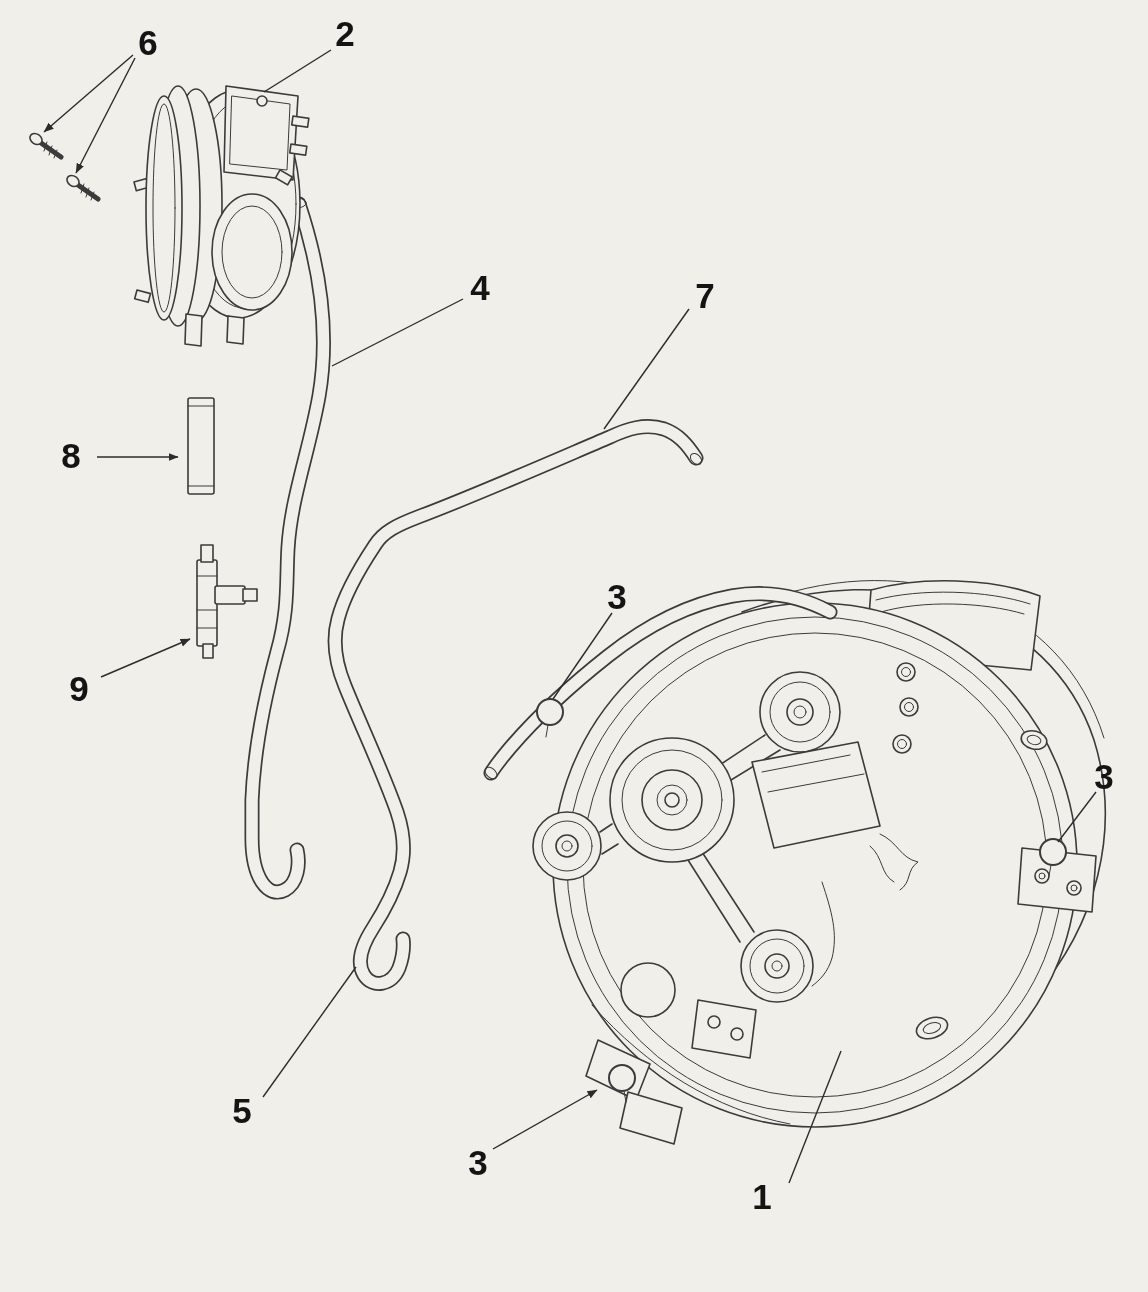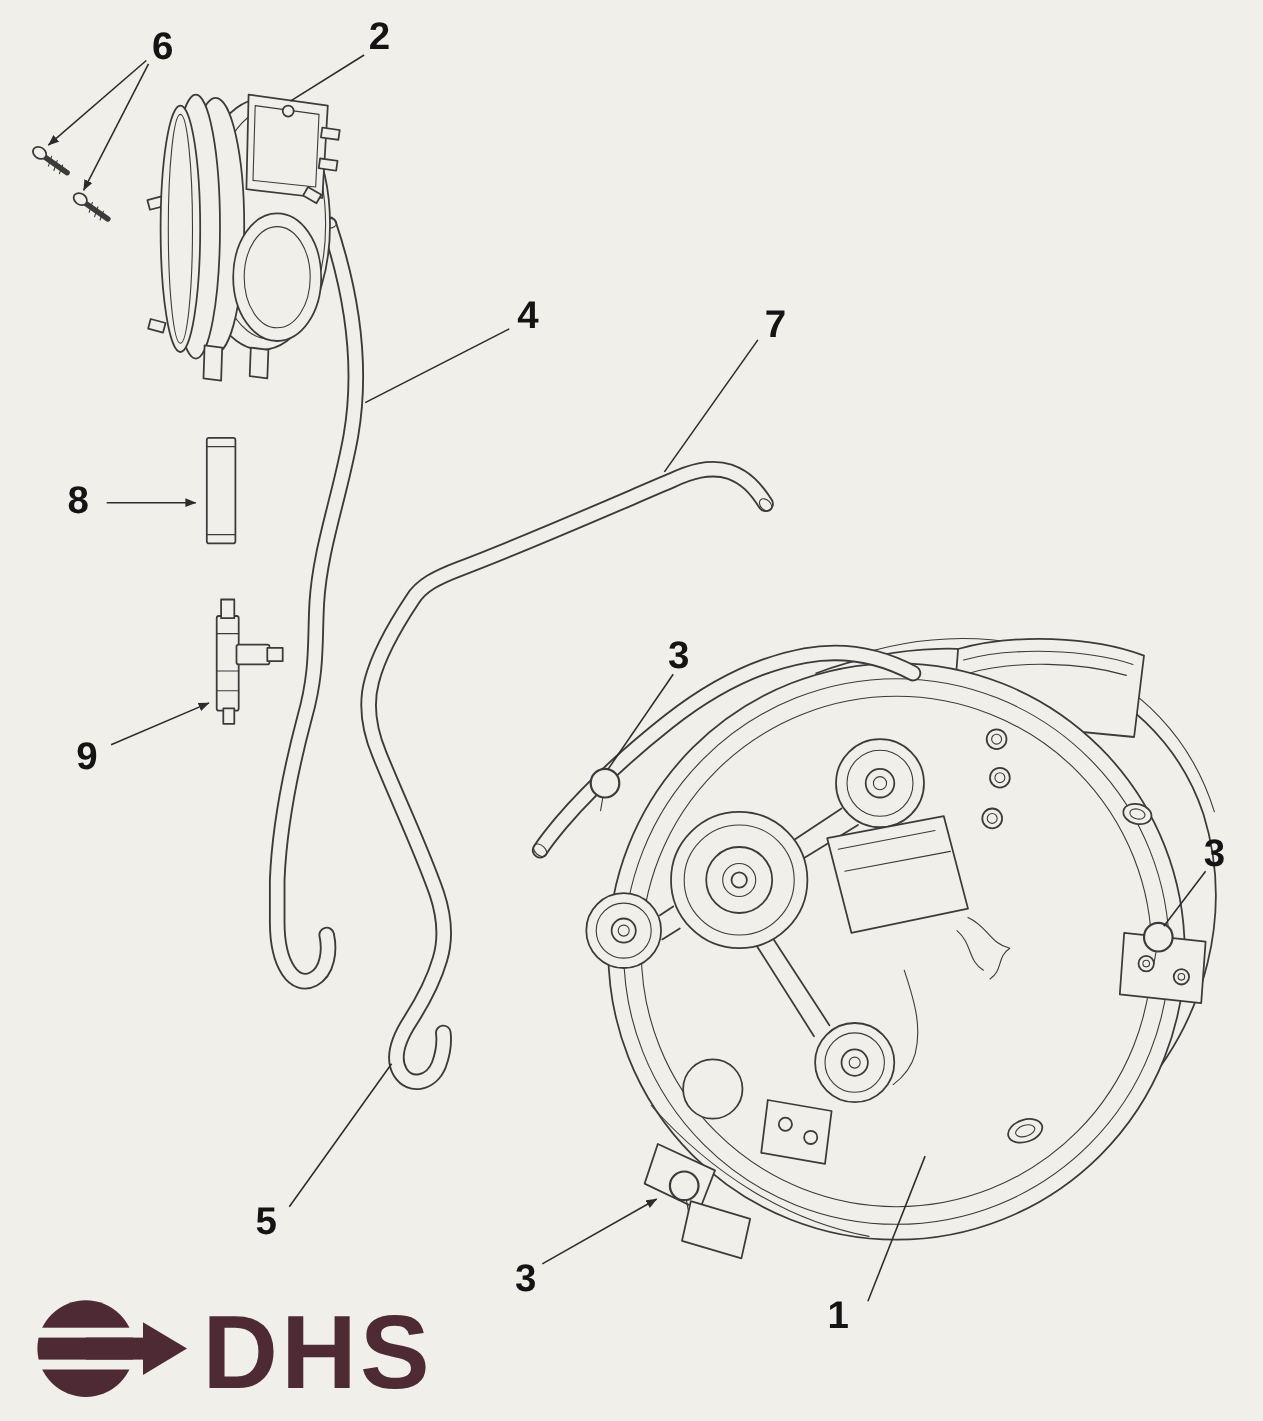--- a/index.html
+++ b/index.html
@@ -216,26 +216,14 @@
   <span class="callout" style="left:617px;top:596px">3</span>
   <span class="callout" style="left:1104px;top:776px">3</span>
   <span class="callout" style="left:478px;top:1162px">3</span>
   <span class="callout" style="left:480px;top:287px">4</span>
   <span class="callout" style="left:242px;top:1110px">5</span>
   <span class="callout" style="left:148px;top:42px">6</span>
   <span class="callout" style="left:705px;top:295px">7</span>
   <span class="callout" style="left:71px;top:455px">8</span>
   <span class="callout" style="left:79px;top:688px">9</span>
 
-  <div class="logo">
-    <svg viewBox="0 0 400 106" width="400" height="106">
-      <g>
-        <circle cx="62" cy="52" r="44" class="logofill"></circle>
-        <rect x="10" y="33" width="110" height="9" class="paperfill"></rect>
-        <rect x="10" y="62" width="110" height="9" class="paperfill"></rect>
-        <rect x="62" y="42" width="56" height="20" class="logofill"></rect>
-        <polygon points="114,28 154,52 114,76" class="logofill"></polygon>
-      </g>
-      <text x="168" y="88" class="logotext">DHS</text>
-    </svg>
-  </div>
 
 </div>
 
 </body></html>

